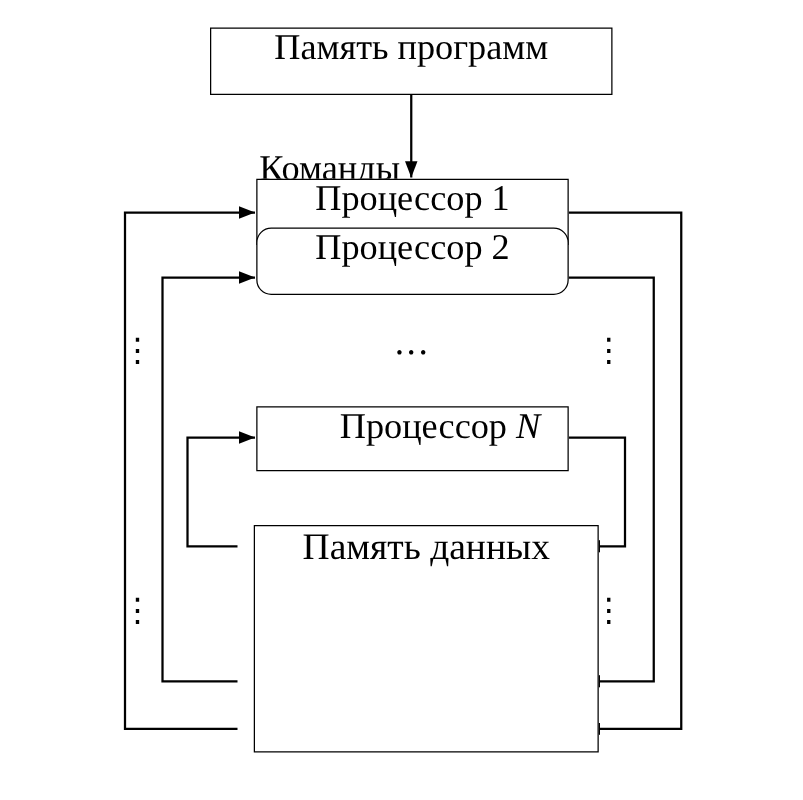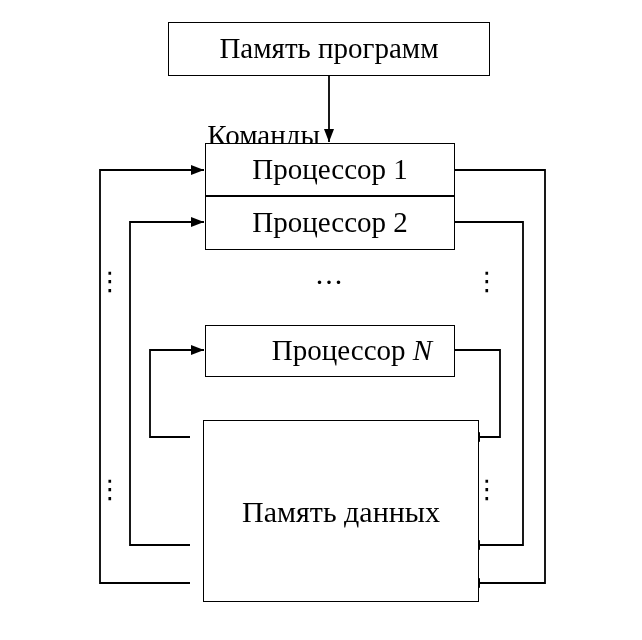--- a/index.html
+++ b/index.html
@@ -22,29 +22,29 @@
     top: 0;
     width: 642px;
     height: 640px;
   }
   .box {
     position: absolute;
     box-sizing: border-box;
     border: 1.8px solid #000000;
     background: #ffffff;
     display: flex;
-    align-items: center;
+    align-items: flex-start;
     justify-content: center;
     font-size: 29px;
     line-height: 1.1;
     white-space: nowrap;
   }
   .prog-box { left: 168px; top: 22px;  width: 322px; height: 54px; }
   .p1-box   { left: 205px; top: 143px; width: 250px; height: 53px; }
-  .p2-box   { left: 205px; top: 196px; width: 250px; height: 54px; }
+  .p2-box   { left: 205px; top: 182px; width: 250px; height: 54px; border-radius: 12px; }
   .pn-box   { left: 205px; top: 325px; width: 250px; height: 52px; padding-left: 44px; }
   .data-box { left: 190px; top: 420px; width: 276px; height: 182px; font-size: 30px; margin-left: 13px; }
 
   .label {
     position: absolute;
     font-size: 29px;
     line-height: 1.1;
     white-space: nowrap;
   }
   .commands-label {

